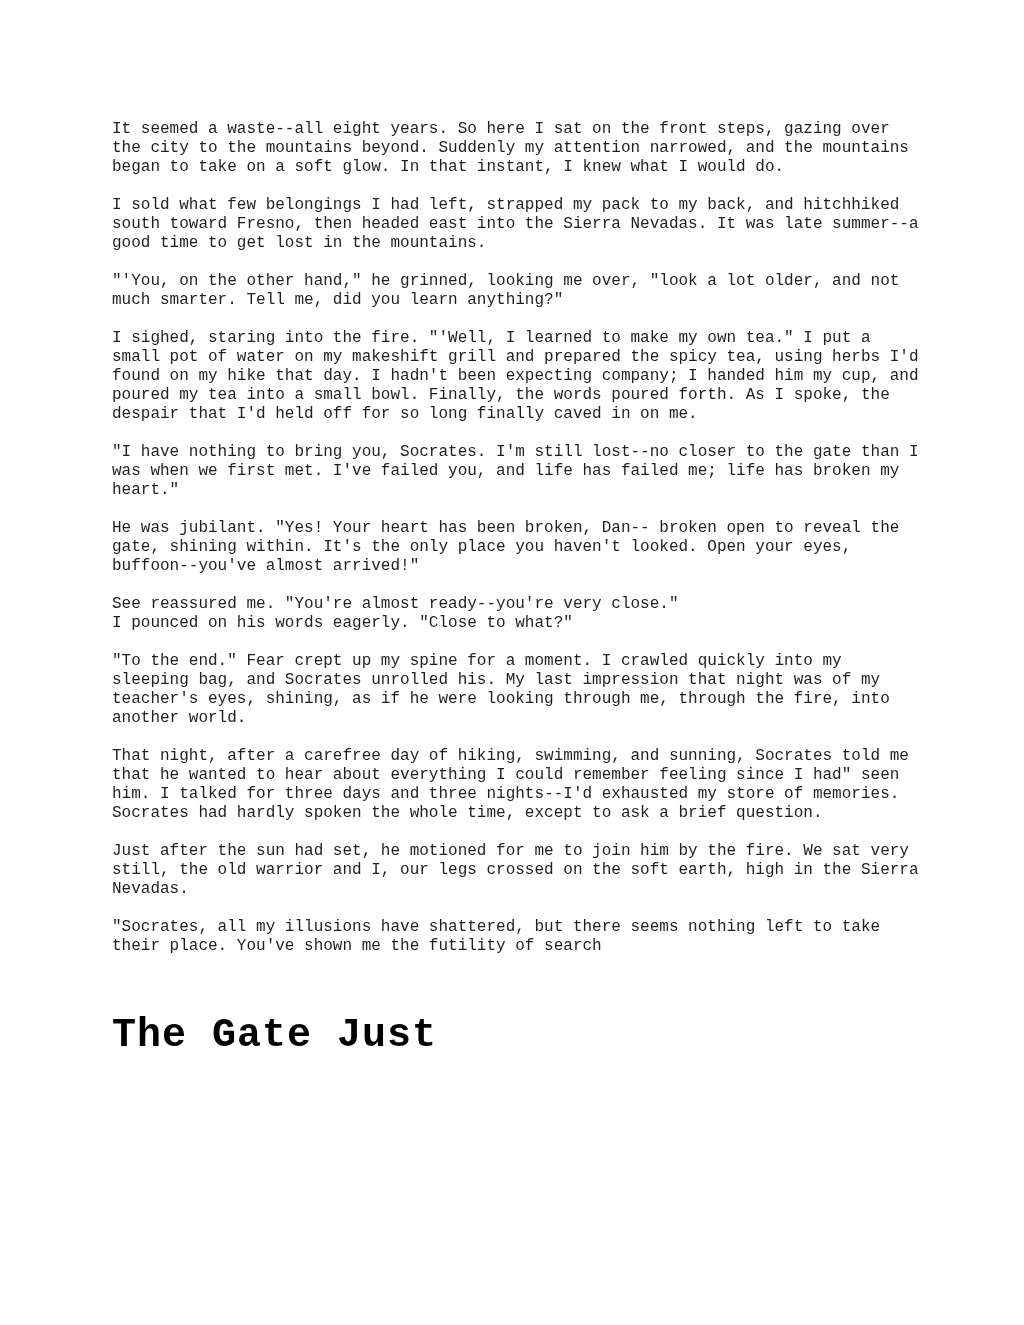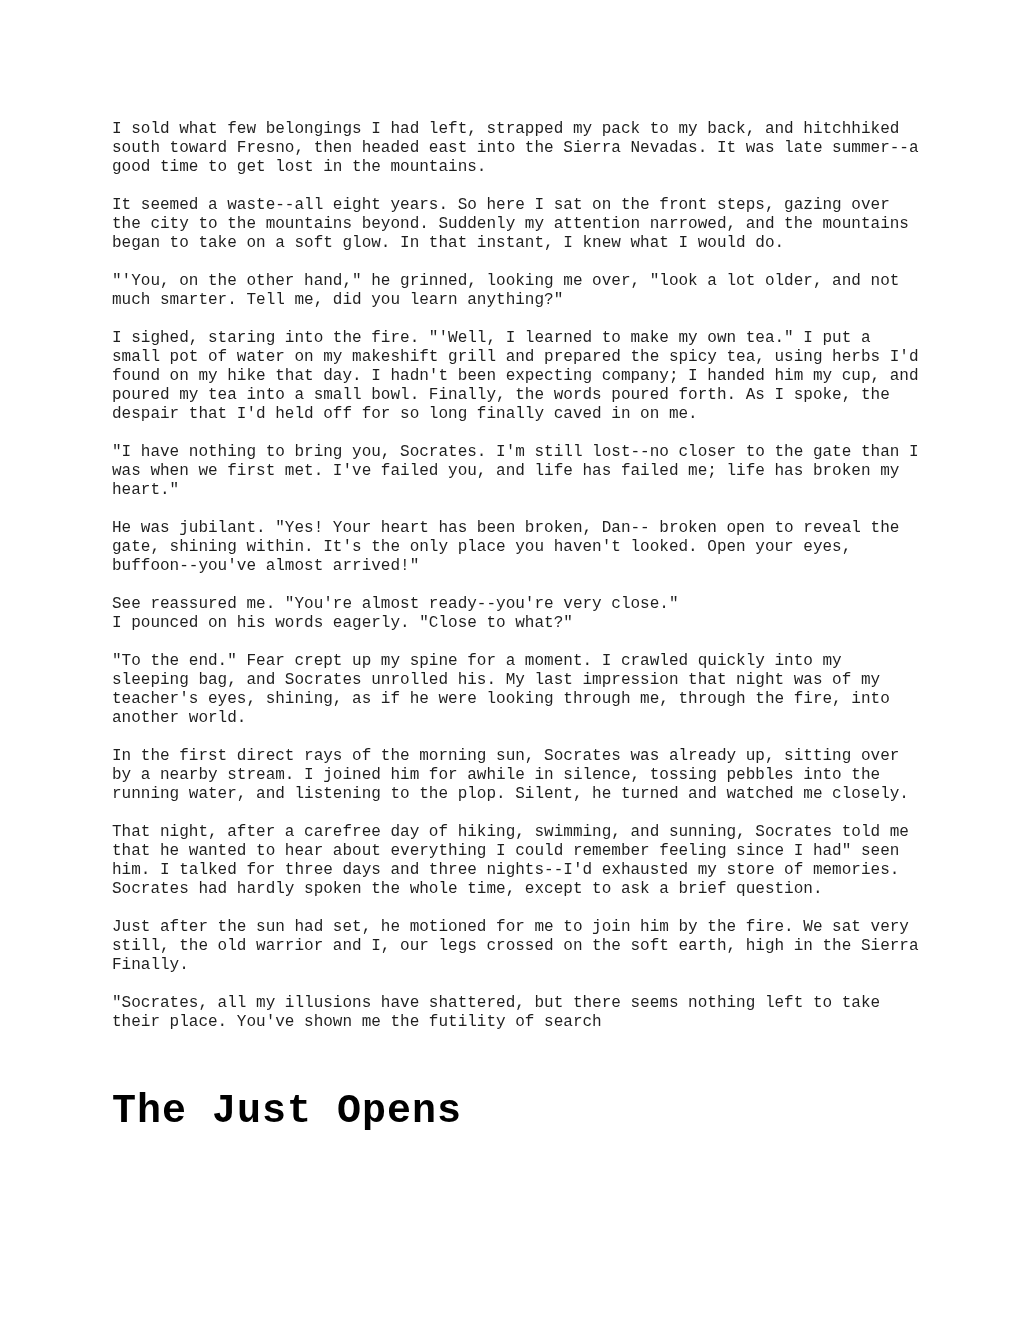--- a/index.html
+++ b/index.html
@@ -33,27 +33,26 @@
     font-weight: bold;
     letter-spacing: 1px;
     color: #000000;
     line-height: 1.1;
   }
 </style>
 </head>
 <body>
 
 <div class="page">
+  <p class="para">It seemed a waste--all eight years. So here I sat on the front steps, gazing over the city to the mountains beyond. Suddenly my attention narrowed, and the mountains began to take on a soft glow. In that instant, I knew what I would do.</p>
   <p class="para">I sold what few belongings I had left, strapped my pack to my back, and hitchhiked south toward Fresno, then headed east into the Sierra Nevadas. It was late summer--a good time to get lost in the mountains.</p>
-  <p class="para">It seemed a waste--all eight years. So here I sat on the front steps, gazing over the city to the mountains beyond. Suddenly my attention narrowed, and the mountains began to take on a soft glow. In that instant, I knew what I would do.</p>
   <p class="para">"'You, on the other hand," he grinned, looking me over, "look a lot older, and not much smarter. Tell me, did you learn anything?"</p>
   <p class="para">I sighed, staring into the fire. "'Well, I learned to make my own tea." I put a small pot of water on my makeshift grill and prepared the spicy tea, using herbs I'd found on my hike that day. I hadn't been expecting company; I handed him my cup, and poured my tea into a small bowl. Finally, the words poured forth. As I spoke, the despair that I'd held off for so long finally caved in on me.</p>
   <p class="para">"I have nothing to bring you, Socrates. I'm still lost--no closer to the gate than I was when we first met. I've failed you, and life has failed me; life has broken my heart."</p>
   <p class="para">He was jubilant. "Yes! Your heart has been broken, Dan-- broken open to reveal the gate, shining within. It's the only place you haven't looked. Open your eyes, buffoon--you've almost arrived!"</p>
   <p class="para">See reassured me. "You're almost ready--you're very close."
 I pounced on his words eagerly. "Close to what?"</p>
   <p class="para">"To the end." Fear crept up my spine for a moment. I crawled quickly into my sleeping bag, and Socrates unrolled his. My last impression that night was of my teacher's eyes, shining, as if he were looking through me, through the fire, into another world.</p>
-  <p class="para">In the first direct rays of the morning sun, Socrates was already up, sitting over by a nearby stream. I joined him for awhile in silence, tossing pebbles into the running water, and listening to the plop. Silent, he turned and watched me closely.</p>
   <p class="para">That night, after a carefree day of hiking, swimming, and sunning, Socrates told me that he wanted to hear about everything I could remember feeling since I had" seen him. I talked for three days and three nights--I'd exhausted my store of memories. Socrates had hardly spoken the whole time, except to ask a brief question.</p>
-  <p class="para">Just after the sun had set, he motioned for me to join him by the fire. We sat very still, the old warrior and I, our legs crossed on the soft earth, high in the Sierra Finally.</p>
+  <p class="para">Just after the sun had set, he motioned for me to join him by the fire. We sat very still, the old warrior and I, our legs crossed on the soft earth, high in the Sierra Nevadas.</p>
   <p class="para">"Socrates, all my illusions have shattered, but there seems nothing left to take their place. You've shown me the futility of search</p>
-  <h1 class="chapter-heading">The Just Opens</h1>
+  <h1 class="chapter-heading">The Gate Just</h1>
 </div>
 
 </body></html>

